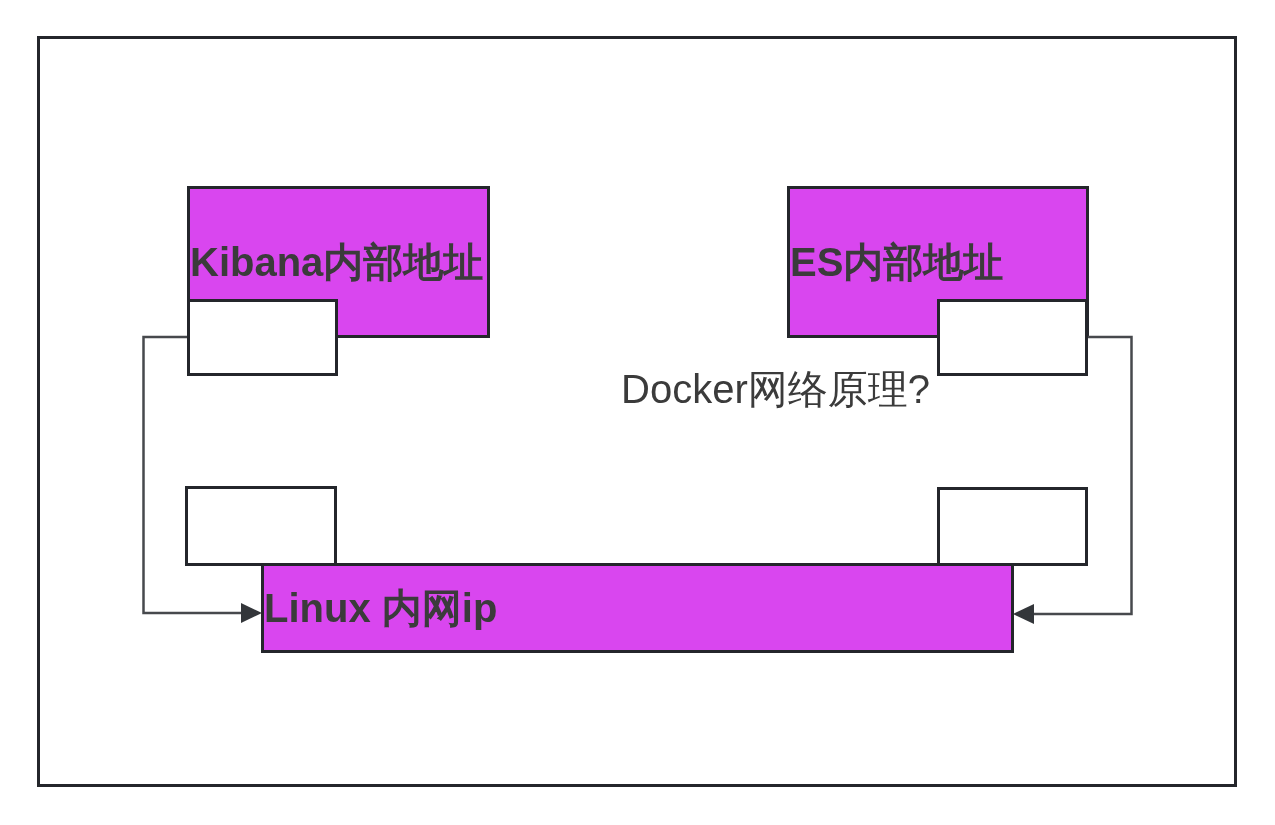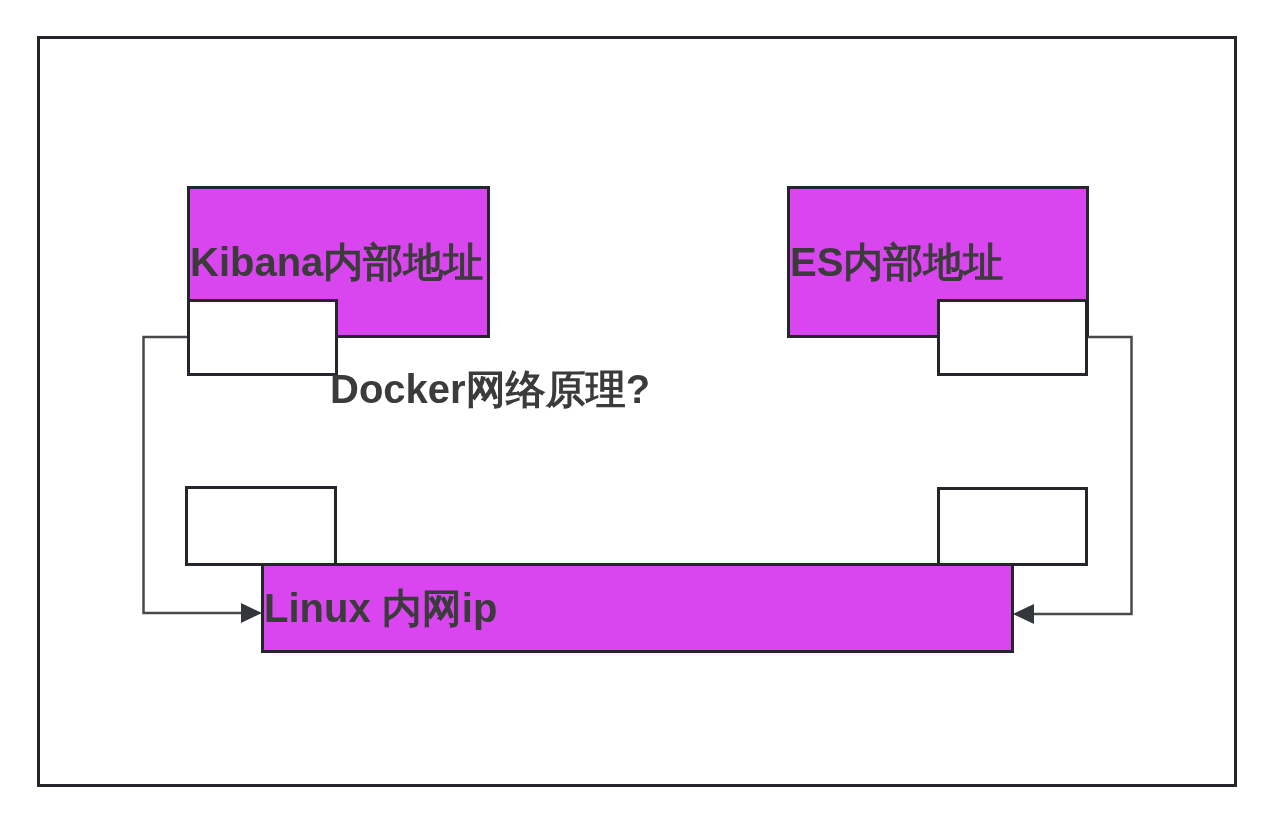--- a/index.html
+++ b/index.html
@@ -51,23 +51,23 @@
 
   .connector-layer {
     left: 0; top: 0;
     width: 1275px; height: 825px;
     pointer-events: none;
   }
 
   .center-title {
     left: 330px; top: 368px;
     width: 600px;
-    text-align: left;
+    text-align: right;
     color: #3b3b3b;
-    font-weight: 700;
+    font-weight: 400;
     font-size: 40px;
     line-height: 43px;
     white-space: nowrap;
   }
 </style>
 </head>
 <body>
 
 <div class="canvas">
 

